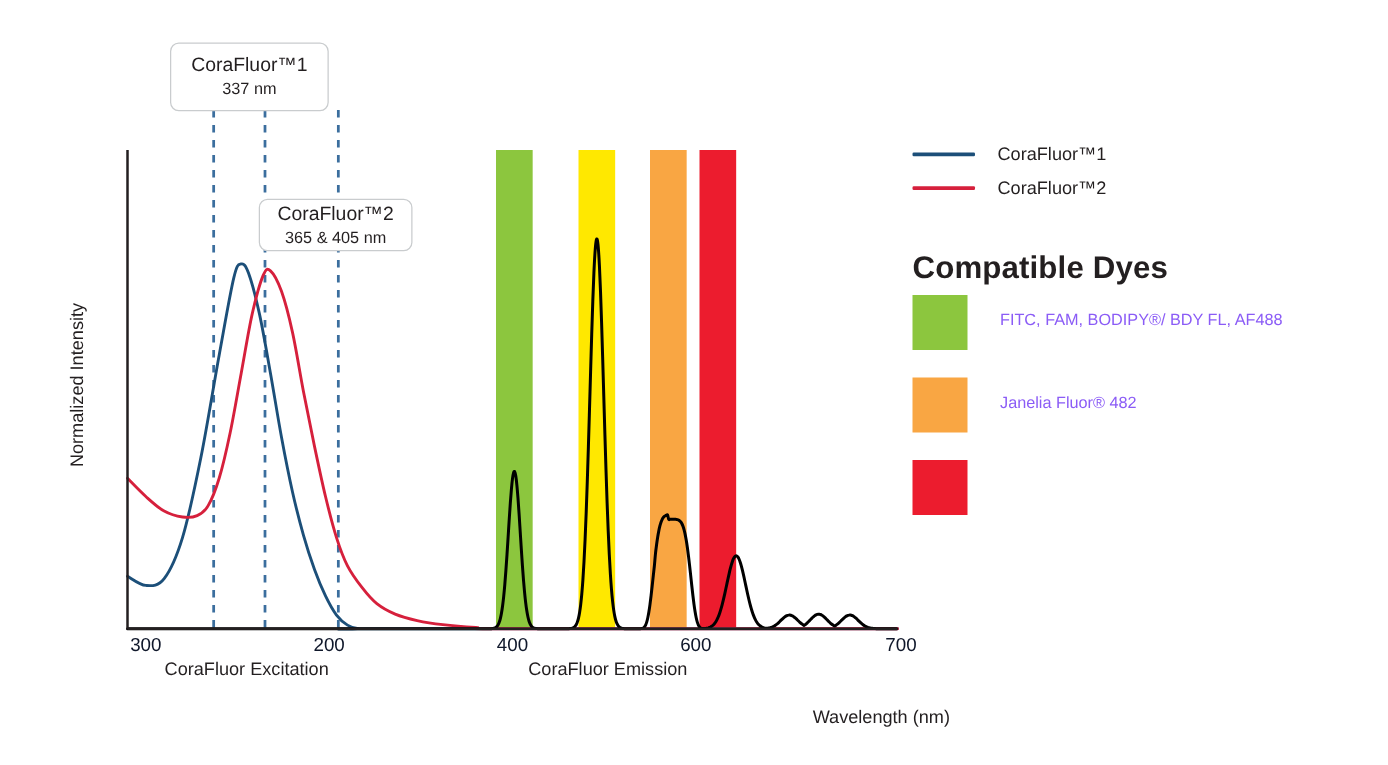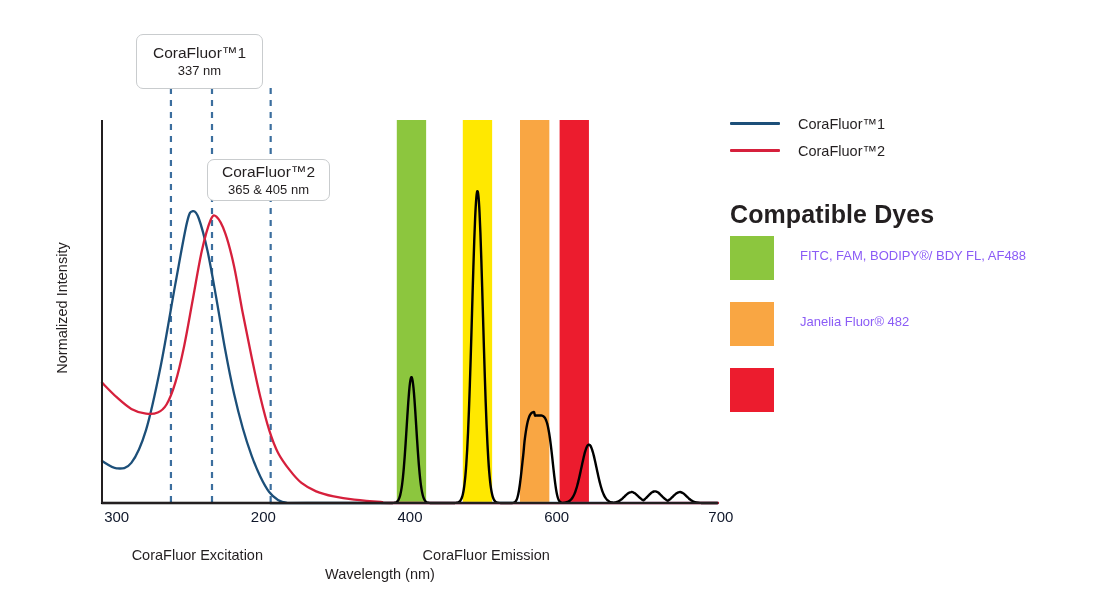--- a/index.html
+++ b/index.html
@@ -16,22 +16,22 @@
            border-radius:7px;background:#ffffff;text-align:center;
            display:flex;flex-direction:column;justify-content:center;
            line-height:1.28;color:#231f20;}
   .callout .l1{font-size:15.5px;}
   .callout .l2{font-size:13px;}
   #callout-1{left:136px;top:34px;width:127px;height:55px;}
   #callout-2{left:207px;top:159px;width:123px;height:42px;}
 
   
   .tick{position:absolute;font-size:15px;color:#0f172a;text-align:center;width:60px;}
-  .axis-sub{position:absolute;font-size:14.5px;color:#231f20;text-align:center;margin-top:19px;}
-  #xlabel{position:absolute;left:0;top:566px;width:760px;text-align:center;
+  .axis-sub{position:absolute;font-size:14.5px;color:#231f20;text-align:center;}
+  #xlabel{position:absolute;left:0;top:566px;width:760px;text-align:right;
           font-size:14.5px;color:#231f20;}
   #ylabel{position:absolute;left:-28px;top:300px;width:180px;text-align:center;
           font-size:14.5px;color:#231f20;transform:rotate(-90deg);transform-origin:50% 50%;}
 
   
   #legend{position:absolute;left:730px;top:110px;width:370px;}
   .leg-row{display:flex;align-items:center;height:27px;}
   .leg-line{width:50px;height:2.4px;flex:0 0 50px;border-radius:1px;}
   .leg-text{margin-left:18px;font-size:14.5px;color:#231f20;white-space:nowrap;}
 

